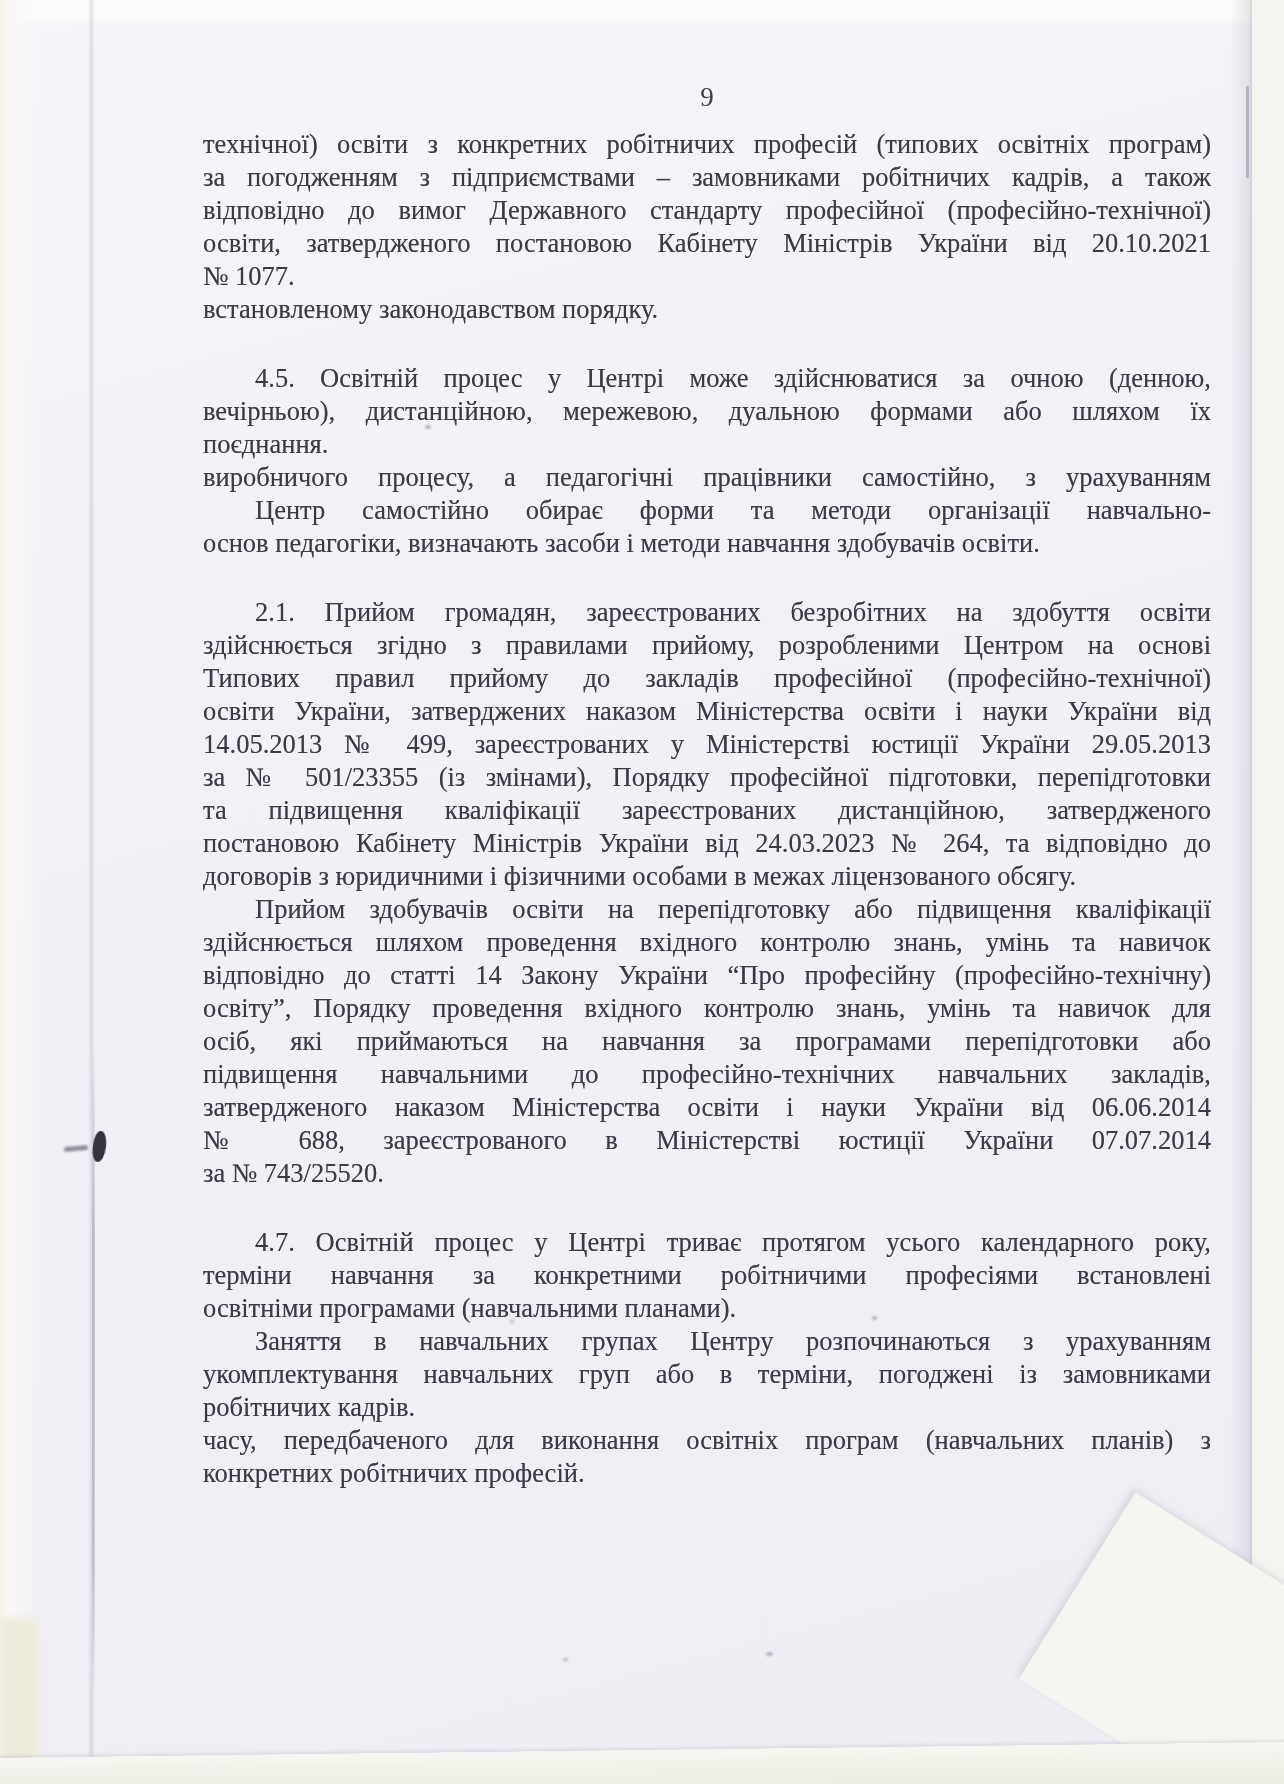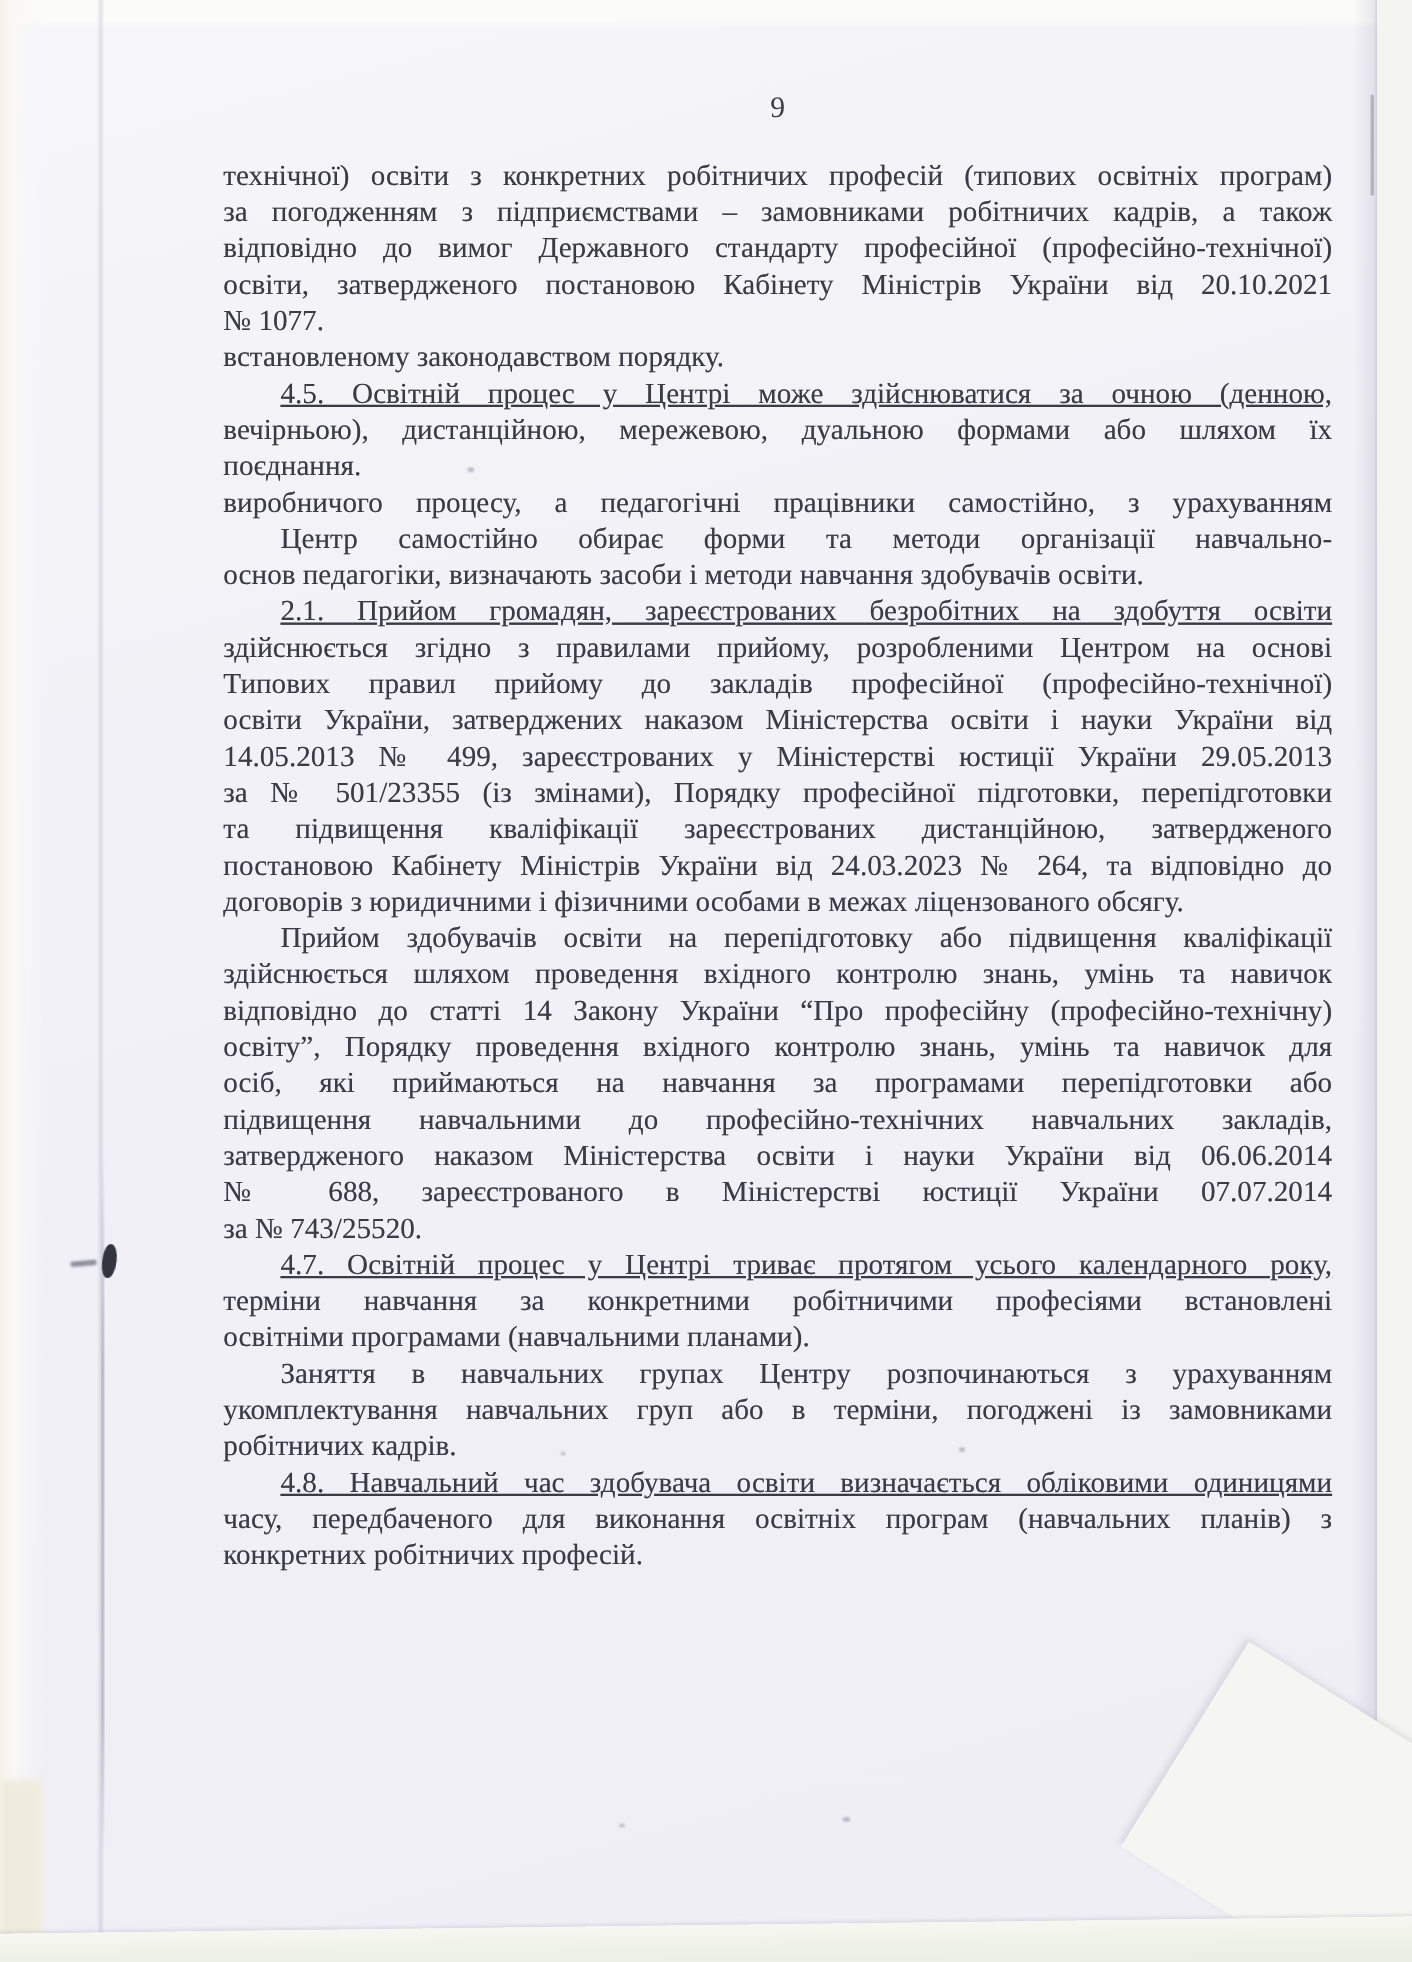--- a/index.html
+++ b/index.html
@@ -71,28 +71,28 @@
   .s2{left:563px;top:1658px;width:5px;height:3px;}
   .s3{left:872px;top:1316px;width:5px;height:4px;}
   .s4{left:510px;top:1320px;width:4px;height:3px;}
   .s5{left:425px;top:425px;width:6px;height:4px;}
   
   .page-number{
     position:absolute;left:203px;top:82px;width:1008px;
     text-align:center;font-size:27px;color:#3e3e48;
   }
   .doc-text{
-    position:absolute;left:203px;top:143px;width:1008px;
+    position:absolute;left:203px;top:128px;width:1008px;
     font-size:26.5px;line-height:33px;color:#3b3b44;
     text-shadow:0 0 0.6px rgba(58,58,68,0.5);
   }
   .line{text-align:justify;text-align-last:justify;white-space:normal;}
   .line.last{text-align-last:left;font-family:Liberation Serif, serif;}
   .line.indent{padding-left:52px;}
-  .line.gap{text-decoration:underline;}
+  .line.gap{margin-top:36px;}
 </style>
 </head>
 <body>
 
 <div class="paper"></div>
 <div class="top-edge"></div>
 <div class="left-strip"></div>
 <div class="left-bottom-cream"></div>
 <div class="crease"></div>
 <div class="crease-dark"></div>
@@ -141,16 +141,15 @@
     <div class="line">підвищення навчальними до професійно-технічних навчальних закладів,</div>
     <div class="line">затвердженого наказом Міністерства освіти і науки України від 06.06.2014</div>
     <div class="line">№ 688, зареєстрованого в Міністерстві юстиції України 07.07.2014</div>
     <div class="line last">за № 743/25520.</div>
     <div class="line indent gap">4.7. Освітній процес у Центрі триває протягом усього календарного року,</div>
     <div class="line">терміни навчання за конкретними робітничими професіями встановлені</div>
     <div class="line last">освітніми програмами (навчальними планами).</div>
     <div class="line indent">Заняття в навчальних групах Центру розпочинаються з урахуванням</div>
     <div class="line">укомплектування навчальних груп або в терміни, погоджені із замовниками</div>
     <div class="line last">робітничих кадрів.</div>
-    <div class="line indent gap">4.8. Навчальний час здобувача освіти визначається обліковими одиницями</div>
     <div class="line">часу, передбаченого для виконання освітніх програм (навчальних планів) з</div>
     <div class="line last">конкретних робітничих професій.</div>
   </div>
 
 </body></html>

